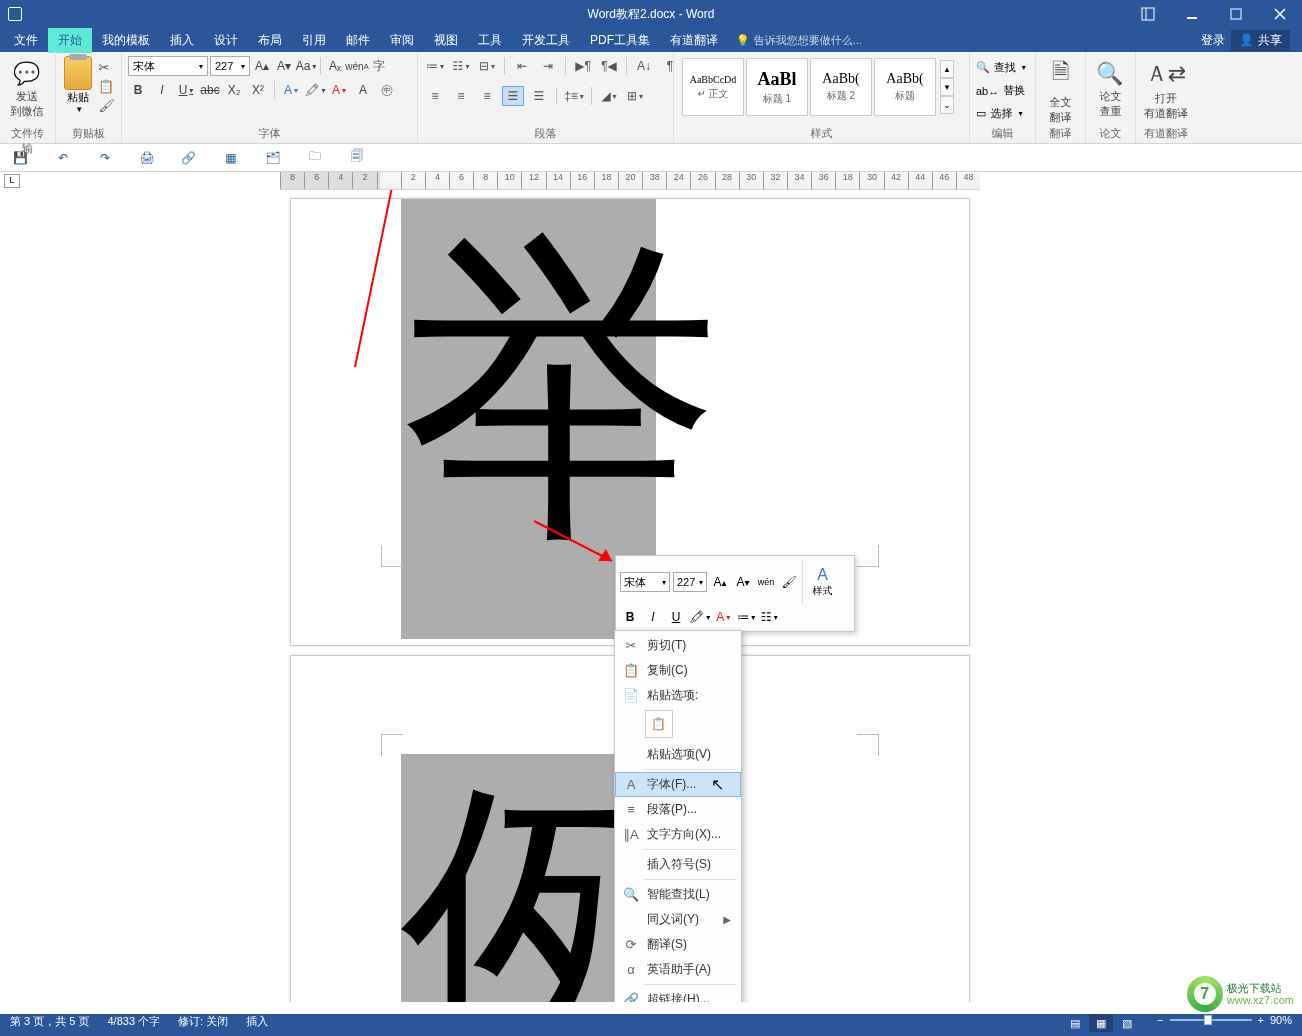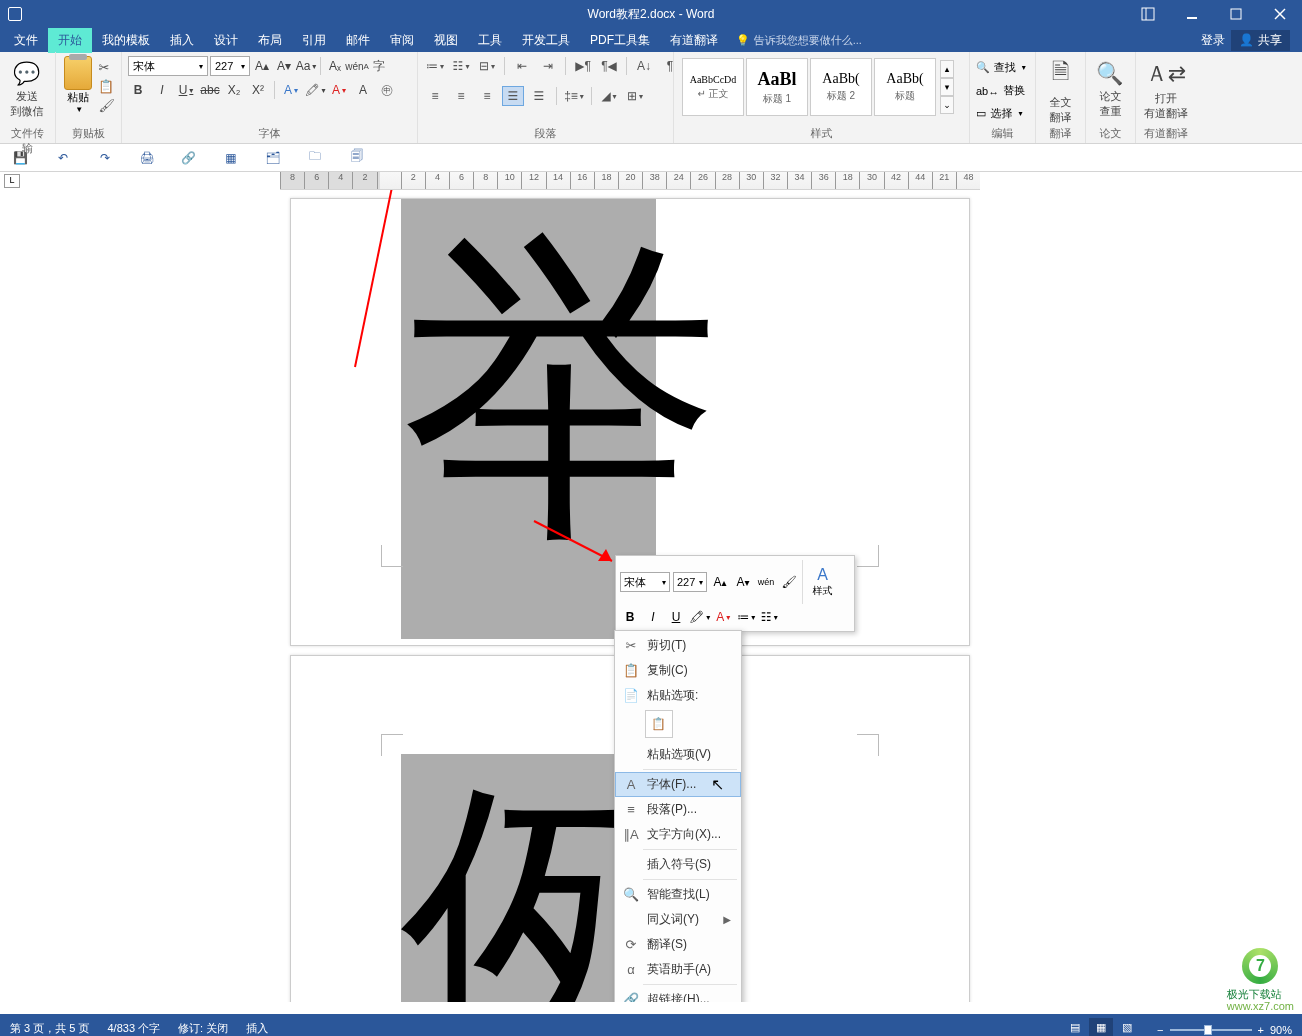--- a/index.html
+++ b/index.html
@@ -94,30 +94,30 @@
 .ctx-item { display:flex; align-items:center; gap:8px; padding:4px 10px 4px 8px; font-size:12px; cursor:pointer; color:#333; position:relative; }
 .ctx-item.hover { background:#cde3f8; border:1px solid #8cb9e6; padding:3px 9px 3px 7px; }
 .ctx-item .ci-icon { width:16px; height:16px; display:flex; align-items:center; justify-content:center; font-size:13px; color:#666; }
 .ctx-item .arrow-r { margin-left:auto; font-size:10px; color:#666; }
 .ctx-sep { height:1px; background:#e2e2e2; margin:2px 4px 2px 28px; }
 .ctx-paste-opts { padding:2px 0 4px 30px; }
 .ctx-paste-opts .popt { width:28px; height:28px; border:1px solid #ccc; display:inline-flex; align-items:center; justify-content:center; background:#fff; }
 
 .cursor-ctx { position:absolute; left:711px; top:585px; font-size:16px; pointer-events:none; }
 
-.statusbar { position:absolute; bottom:0; left:0; right:0; height:22px; background:#2b579a; color:#fff; display:flex; align-items:flex-end; padding:0 10px; font-size:11px; gap:18px; }
+.statusbar { position:absolute; bottom:0; left:0; right:0; height:22px; background:#2b579a; color:#fff; display:flex; align-items:flex-start; padding:0 10px; font-size:11px; gap:18px; }
 .statusbar .spacer { flex:1; }
 .view-btns { display:flex; gap:2px; }
 .view-btns div { width:24px; height:18px; display:flex; align-items:center; justify-content:center; cursor:pointer; }
 .view-btns div.active { background:#204278; }
 .zoom-slider { display:flex; align-items:center; gap:6px; }
 .slider-track { width:82px; height:2px; background:#9db9db; position:relative; }
 .slider-thumb { position:absolute; top:-4px; width:8px; height:10px; background:#fff; border:1px solid #9db9db; left:42%; }
 
-.watermark { position:absolute; right:8px; bottom:24px; opacity:0.95; display:flex; align-items:center; gap:4px; pointer-events:none; font-size:11px; color:#0a7a30;flex-direction:column; }
+.watermark { position:absolute; right:8px; bottom:24px; opacity:0.95; display:flex; align-items:center; gap:4px; pointer-events:none; font-size:11px; color:#0a7a30; }
 .watermark .wm-logo { width:36px; height:36px; background:conic-gradient(#a8e060,#2aa838,#a8e060); border-radius:50%; position:relative; }
 .watermark .wm-logo::after { content:""; position:absolute; inset:7px; background:#fff; border-radius:50%; }
 .watermark .wm-logo::before { content:"7"; position:absolute; inset:0; display:flex; align-items:center; justify-content:center; font-weight:bold; color:#2aa838; z-index:1; font-size:16px;}
 .wm-text { display:flex; flex-direction:column; line-height:1.1; text-shadow:0 0 2px #fff; }
 .wm-text span:last-child { color:#6aad3a; }
 
 .dd { font-size:8px; margin-left:2px; }
 </style>
 </head>
 <body>
@@ -382,21 +382,21 @@
         <div class="tick">26</div>
         <div class="tick">28</div>
         <div class="tick">30</div>
         <div class="tick">32</div>
         <div class="tick">34</div>
         <div class="tick">36</div>
         <div class="tick">18</div>
         <div class="tick">30</div>
         <div class="tick">42</div>
         <div class="tick">44</div>
-        <div class="tick">21</div>
+        <div class="tick">46</div>
         <div class="tick">48</div>
       </div>
   </div>
 </div>
 
 <div class="doc-area">
   <div class="page page1">
     <div class="sel-char char1">举</div>
     <div class="corner bl" style="left:90px;bottom:78px"></div>
     <div class="corner br" style="right:90px;bottom:78px"></div>

